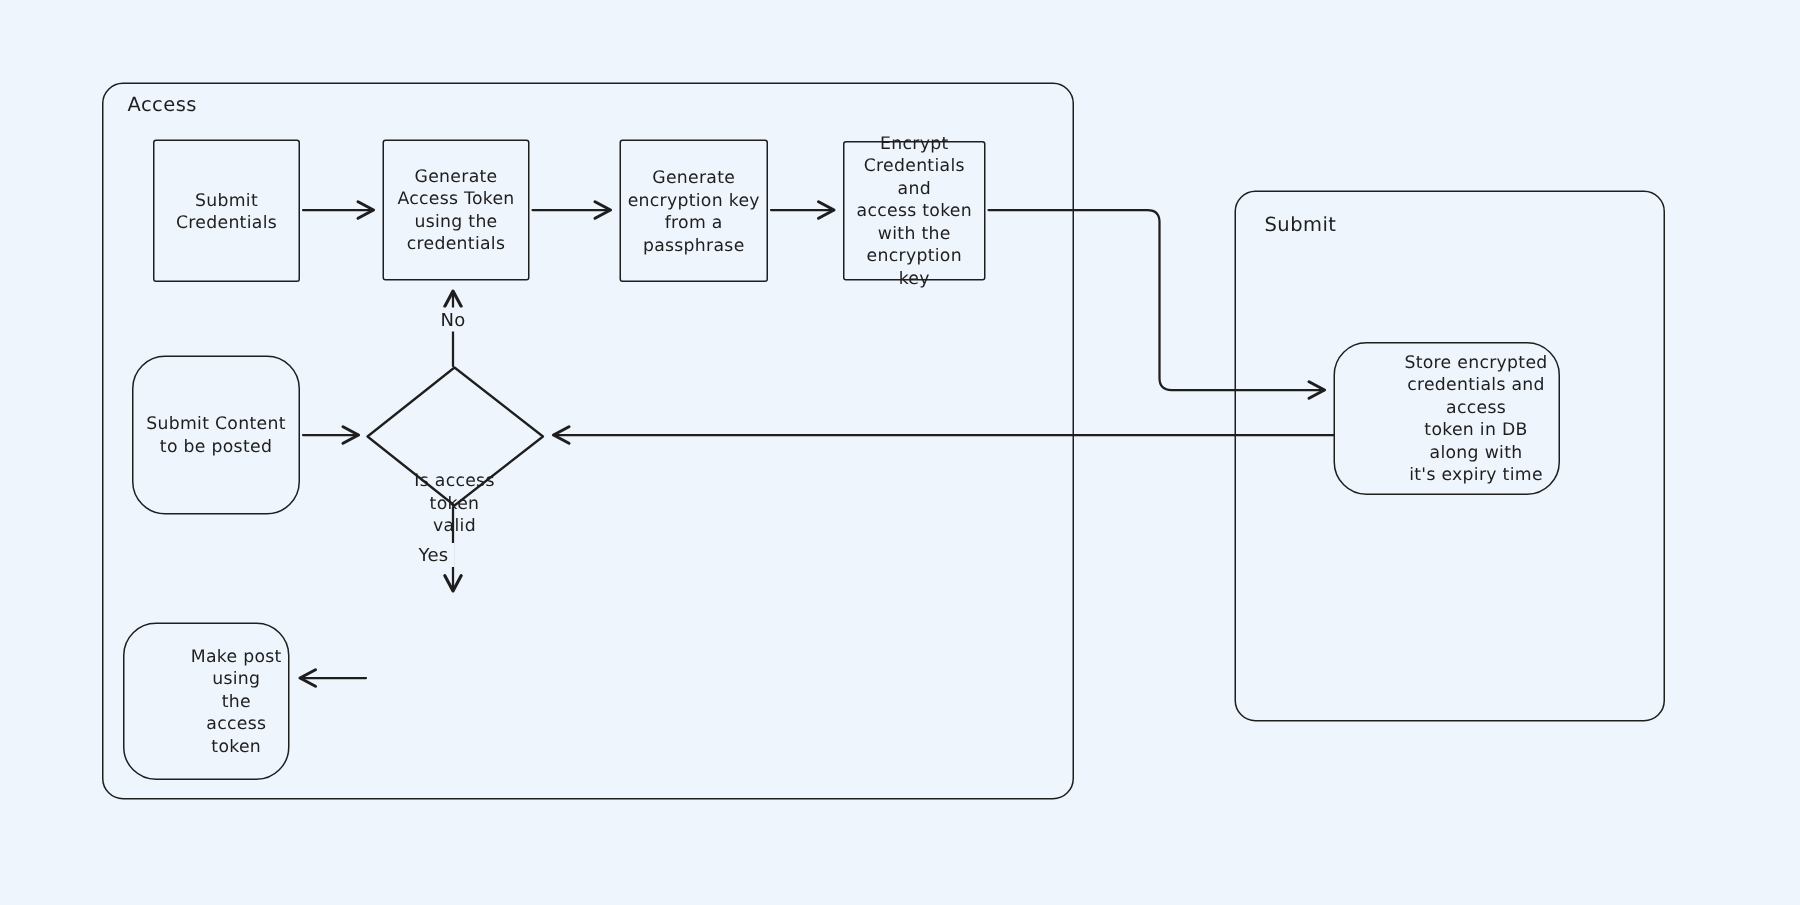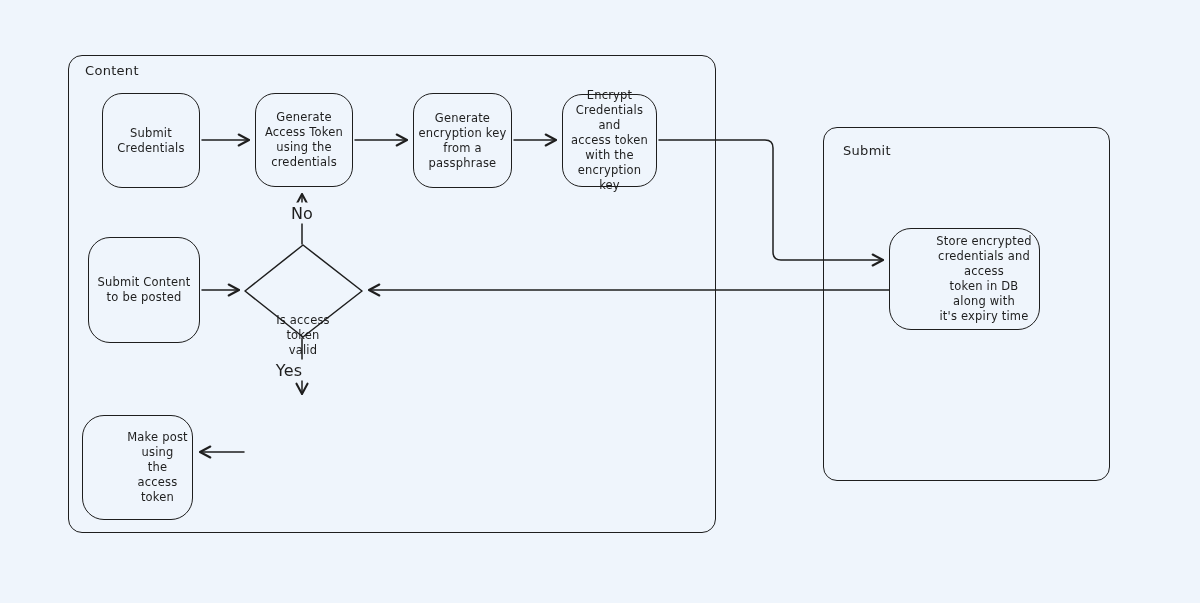--- a/index.html
+++ b/index.html
@@ -40,21 +40,21 @@
     fill:none;
     stroke:var(--ink);
     stroke-width:1.5;
     stroke-linecap:round;
     stroke-linejoin:round;
   }
   
   .box{
     position:absolute;
     border:1.6px solid var(--ink);
-    border-radius:20px;
+    border-radius:2px;
     box-sizing:border-box;
     display:flex;
     align-items:center;
     justify-content:center;
     text-align:center;
     white-space:pre-line;
     font-size:11.5px;
     line-height:15px;
     letter-spacing:.2px;
     padding:4px;
@@ -71,33 +71,33 @@
     font-size:11.5px;
     line-height:15px;
     letter-spacing:.2px;
     z-index:3;
   }
   .edge-label{
     position:absolute;
     transform:translate(-50%,-50%);
     background:var(--bg);
     padding:1px 4px;
-    font-size:16px;
+    font-size:12px;
     letter-spacing:.2px;
     z-index:4;
     white-space:nowrap;
   }
 </style>
 </head>
 <body>
 
 <div class="stage">
 
   <div class="frame" style="left:68px;top:55px;width:648px;height:478px;"></div>
-  <div class="frame-label" style="left:85px;top:63px;">Content</div>
+  <div class="frame-label" style="left:85px;top:63px;">Access</div>
 
   <div class="frame" style="left:823px;top:127px;width:287px;height:354px;"></div>
   <div class="frame-label" style="left:843px;top:143px;">Submit</div>
 
   <svg class="arrows" viewBox="0 0 1200 603">
     <defs>
       <marker id="arw" viewBox="0 0 12 12" refX="10" refY="6" markerWidth="11" markerHeight="11" orient="auto-start-reverse">
         <path d="M2.5 2 L10 6 L2.5 10" fill="none" stroke="#1e1e1e" stroke-width="1.4" stroke-linecap="round" stroke-linejoin="round"></path>
       </marker>
     </defs>

